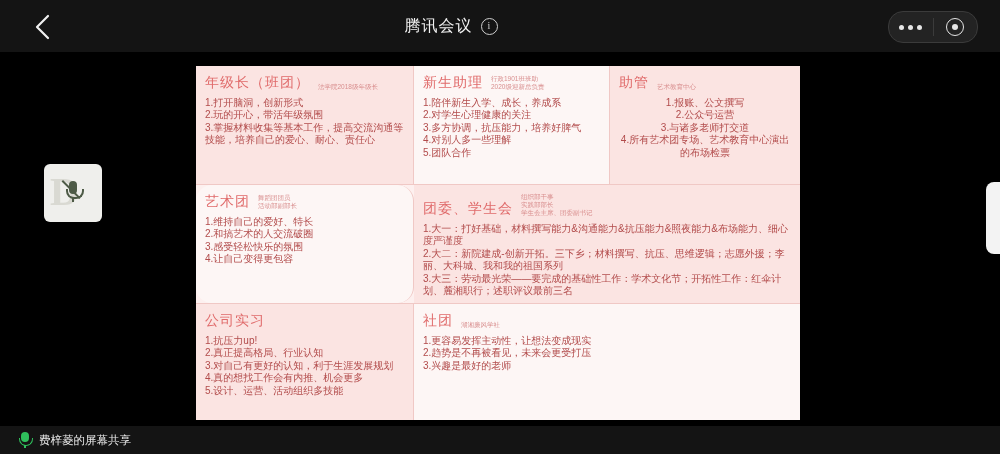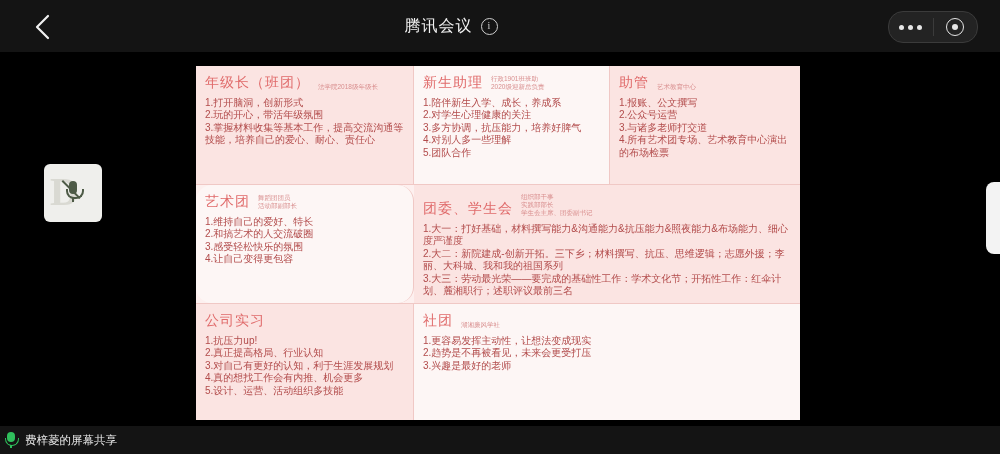--- a/index.html
+++ b/index.html
@@ -230,42 +230,42 @@
   .cell-body {
     color: #b24b4b;
     font-size: 10px;
     line-height: 12.4px;
     white-space: pre-line;
   }
 
   
   .r1 .c1 { width: 218px; }
   .r1 .c2 { width: 196px; }
-  .r1 .c3 { width: 190px; }
+  .r1 .c3 { width: 190px; text-align: center; }
 
   .r2 .c1 { width: 218px; border-radius: 16px; }
   .r2 .c2 { width: 386px; }
 
   .r3 .c1 { width: 218px; }
   .r3 .c2 { width: 386px; }
 
   .doc-row.r1 { height: 118px; flex: none; }
   .doc-row.r2 { height: 118px; flex: none; }
   .doc-row.r3 { height: 116px; flex: none; border-radius: 13px; }
 
   
   .bottombar {
     position: absolute;
     left: 0; bottom: 0;
     width: 1000px;
     height: 28px;
     background: #141414;
     display: flex;
     align-items: center;
-    padding-left: 4px;
+    padding-left: 18px;
     box-sizing: border-box;
     gap: 7px;
   }
   .mic-chip {
     position: relative;
     width: 14px; height: 18px;
   }
   .mic-chip .m-body {
     position: absolute;
     left: 3px; top: 1px;

